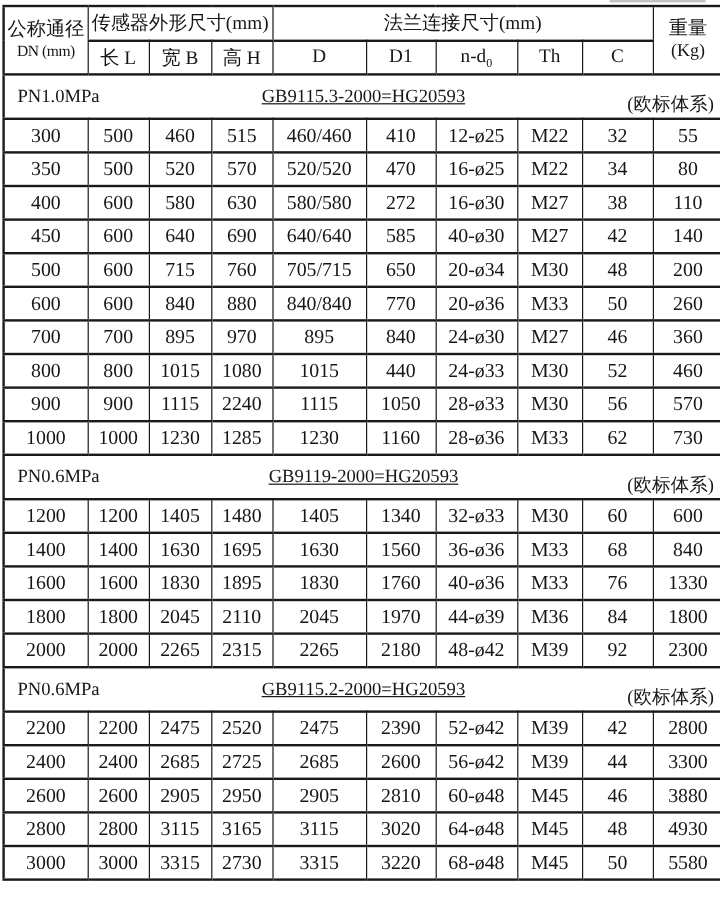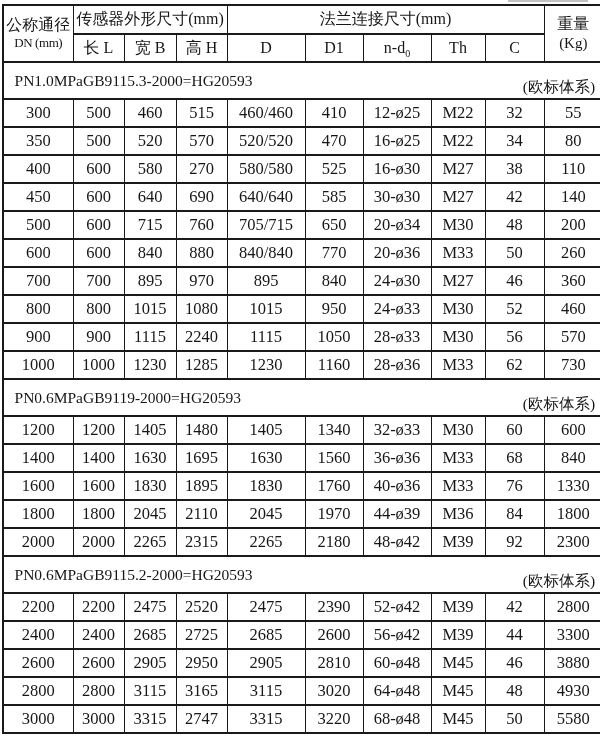--- a/index.html
+++ b/index.html
@@ -51,21 +51,21 @@
   .weight-unit { font-size: 15px; }
   sub { font-size: 10px; line-height: 0; }
   .secflex {
     display: flex;
     align-items: center;
     width: 100%;
     padding: 0 7px;
     box-sizing: border-box;
   }
   .sec-pressure { flex: 0 0 72px; text-align: right; }
-  .sec-standard { flex: 1 1 auto; text-align: left; }
+  .sec-standard { flex: 1 1 auto; text-align: center; text-decoration: underline; }
   .sec-note { flex: 0 0 auto; text-align: right; margin-top: 14px; }
 </style>
 </head>
 <body>
 
 <div class="page">
 
   <div class="scan-artifact"></div>
 
   <table class="spec">
@@ -142,36 +142,36 @@
           <td>470</td>
           <td>16-ø25</td>
           <td>M22</td>
           <td>34</td>
           <td>80</td>
         </tr>
         <tr>
           <td>400</td>
           <td>600</td>
           <td>580</td>
-          <td>270</td>
+          <td>630</td>
           <td>580/580</td>
-          <td>525</td>
+          <td>272</td>
           <td>16-ø30</td>
           <td>M27</td>
           <td>38</td>
           <td>110</td>
         </tr>
         <tr>
           <td>450</td>
           <td>600</td>
           <td>640</td>
           <td>690</td>
           <td>640/640</td>
           <td>585</td>
-          <td>30-ø30</td>
+          <td>40-ø30</td>
           <td>M27</td>
           <td>42</td>
           <td>140</td>
         </tr>
         <tr>
           <td>500</td>
           <td>600</td>
           <td>715</td>
           <td>760</td>
           <td>705/715</td>
@@ -204,21 +204,21 @@
           <td>M27</td>
           <td>46</td>
           <td>360</td>
         </tr>
         <tr>
           <td>800</td>
           <td>800</td>
           <td>1015</td>
           <td>1080</td>
           <td>1015</td>
-          <td>950</td>
+          <td>440</td>
           <td>24-ø33</td>
           <td>M30</td>
           <td>52</td>
           <td>460</td>
         </tr>
         <tr>
           <td>900</td>
           <td>900</td>
           <td>1115</td>
           <td>2240</td>
@@ -364,21 +364,21 @@
           <td>3020</td>
           <td>64-ø48</td>
           <td>M45</td>
           <td>48</td>
           <td>4930</td>
         </tr>
         <tr>
           <td>3000</td>
           <td>3000</td>
           <td>3315</td>
-          <td>2747</td>
+          <td>2730</td>
           <td>3315</td>
           <td>3220</td>
           <td>68-ø48</td>
           <td>M45</td>
           <td>50</td>
           <td>5580</td>
         </tr>
       </tbody>
   </table>
 

